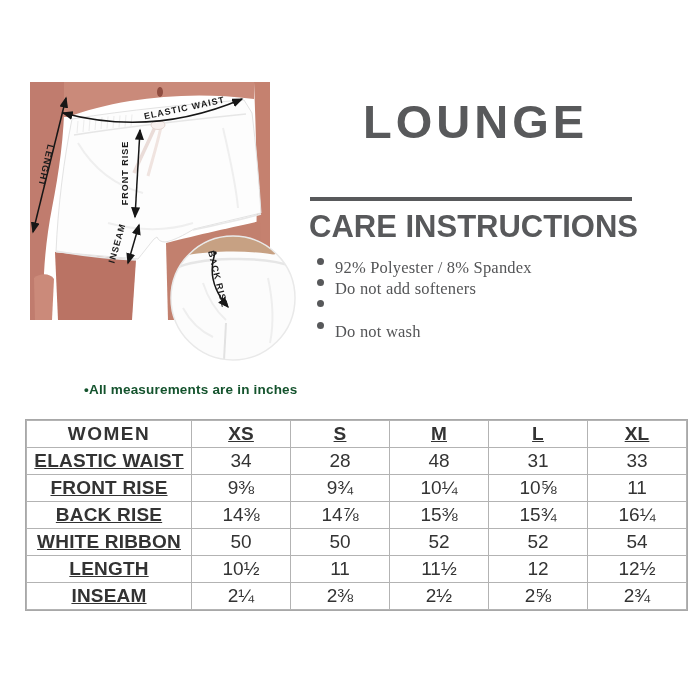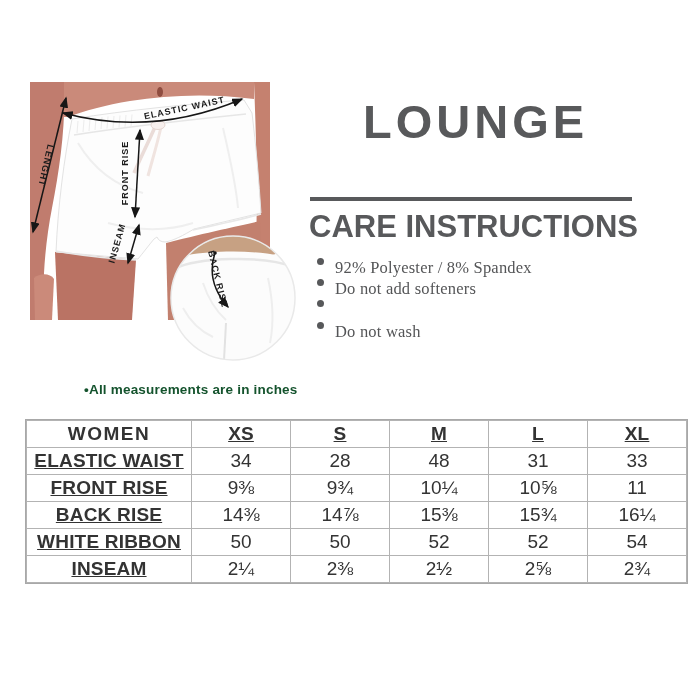--- a/index.html
+++ b/index.html
@@ -220,20 +220,28 @@
       </tr>
       <tr>
         <td class="cell-black">WHITE RIBBON</td>
         <td>50</td>
         <td>50</td>
         <td>52</td>
         <td>52</td>
         <td>54</td>
       </tr>
       <tr>
+        <td class="cell-black">LENGTH</td>
+        <td>10½</td>
+        <td>11</td>
+        <td>11½</td>
+        <td>12</td>
+        <td>12½</td>
+      </tr>
+      <tr>
         <td class="cell-black">INSEAM</td>
         <td>2¼</td>
         <td>2⅜</td>
         <td>2½</td>
         <td>2⅝</td>
         <td>2¾</td>
       </tr>
     </tbody>
   </table>
 </div>

